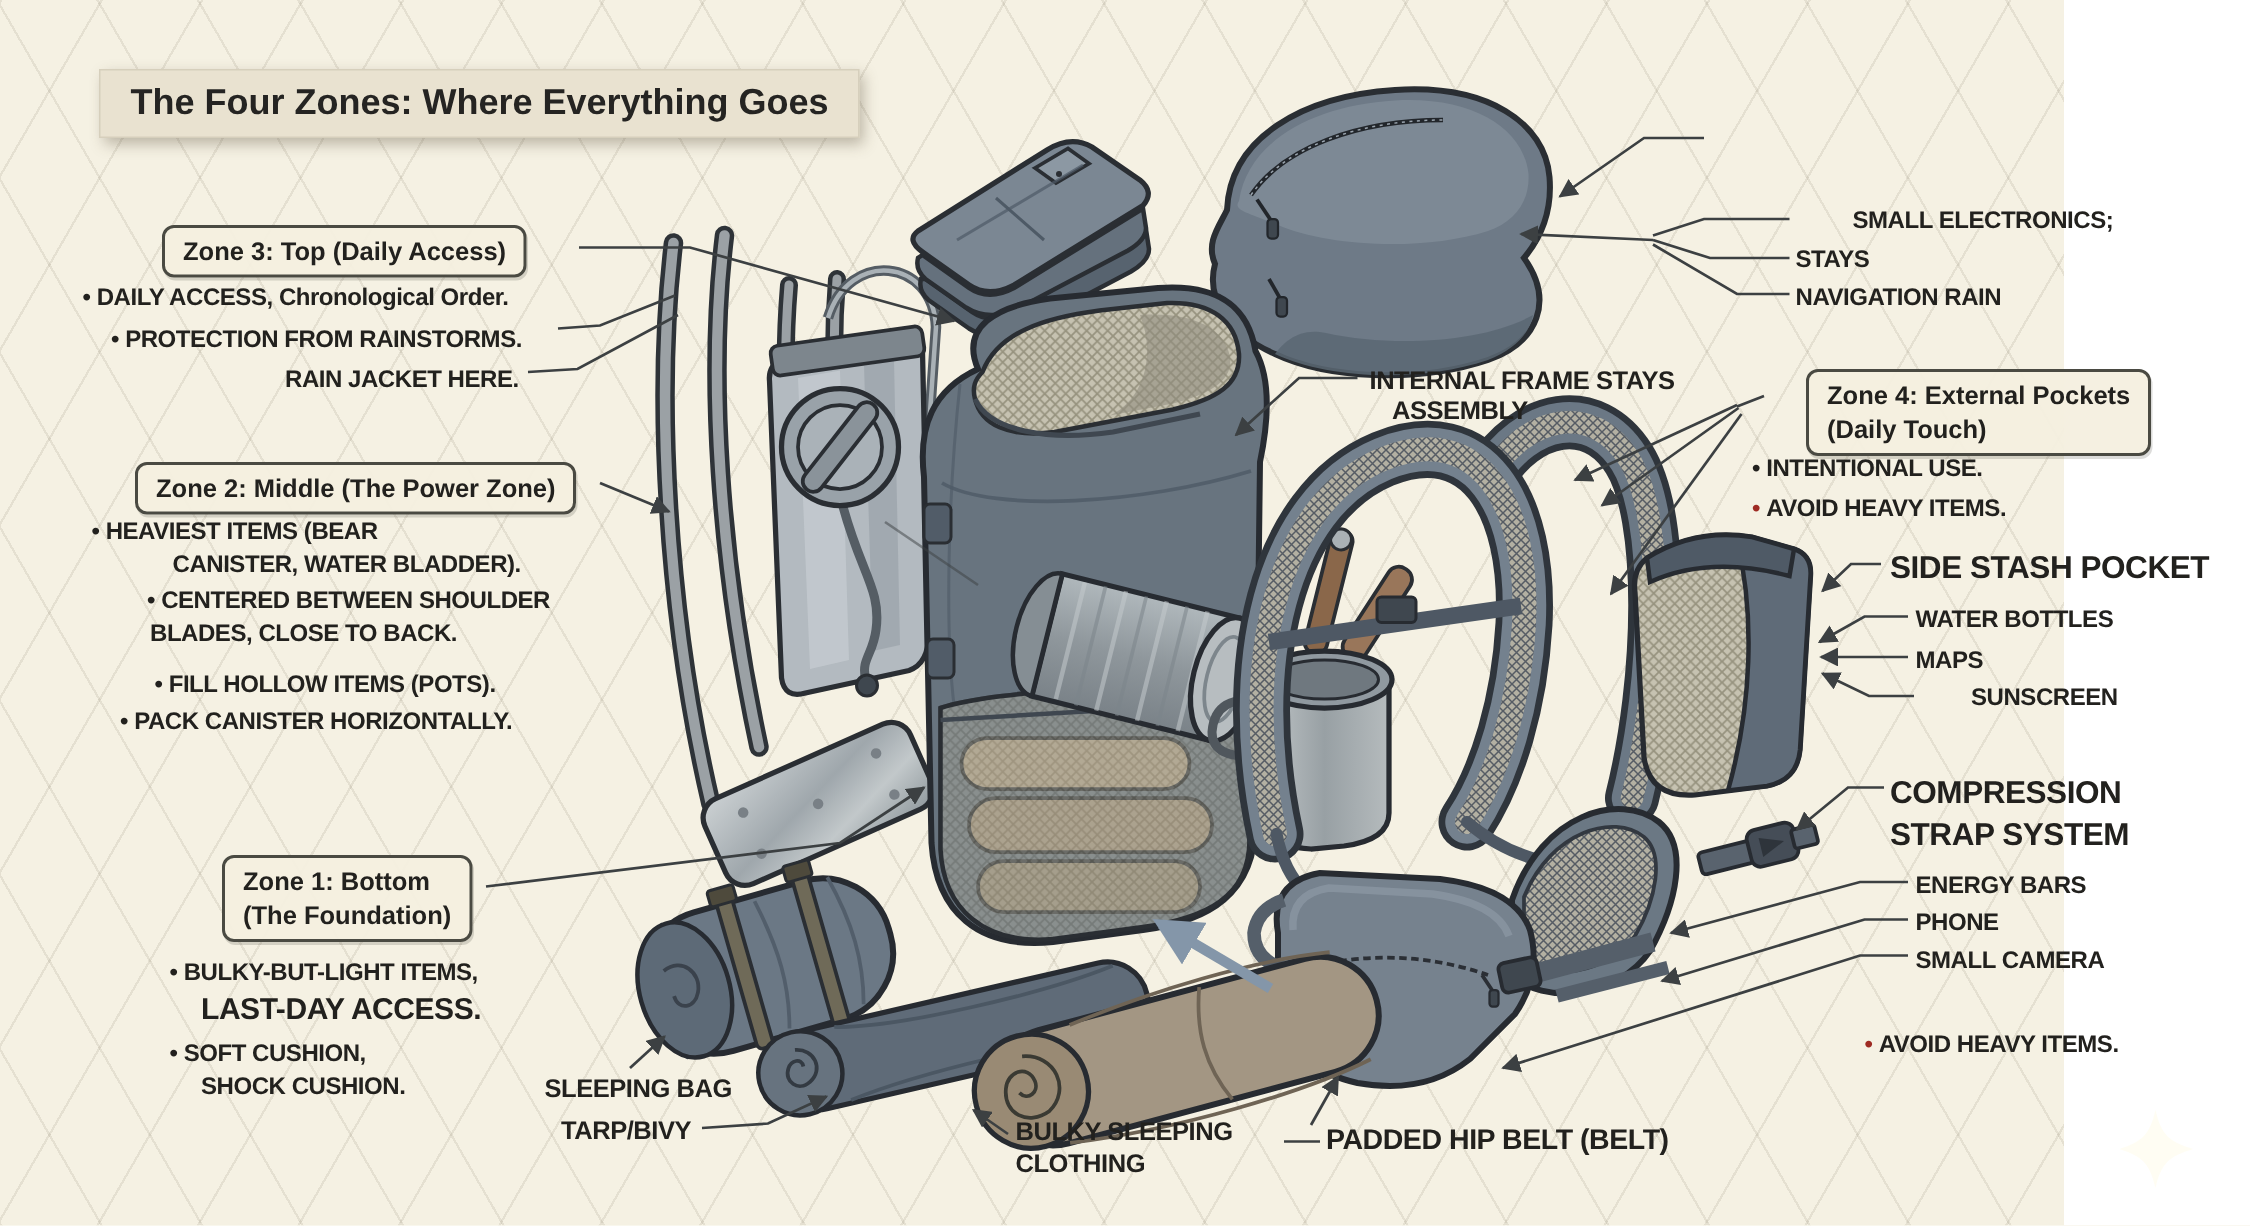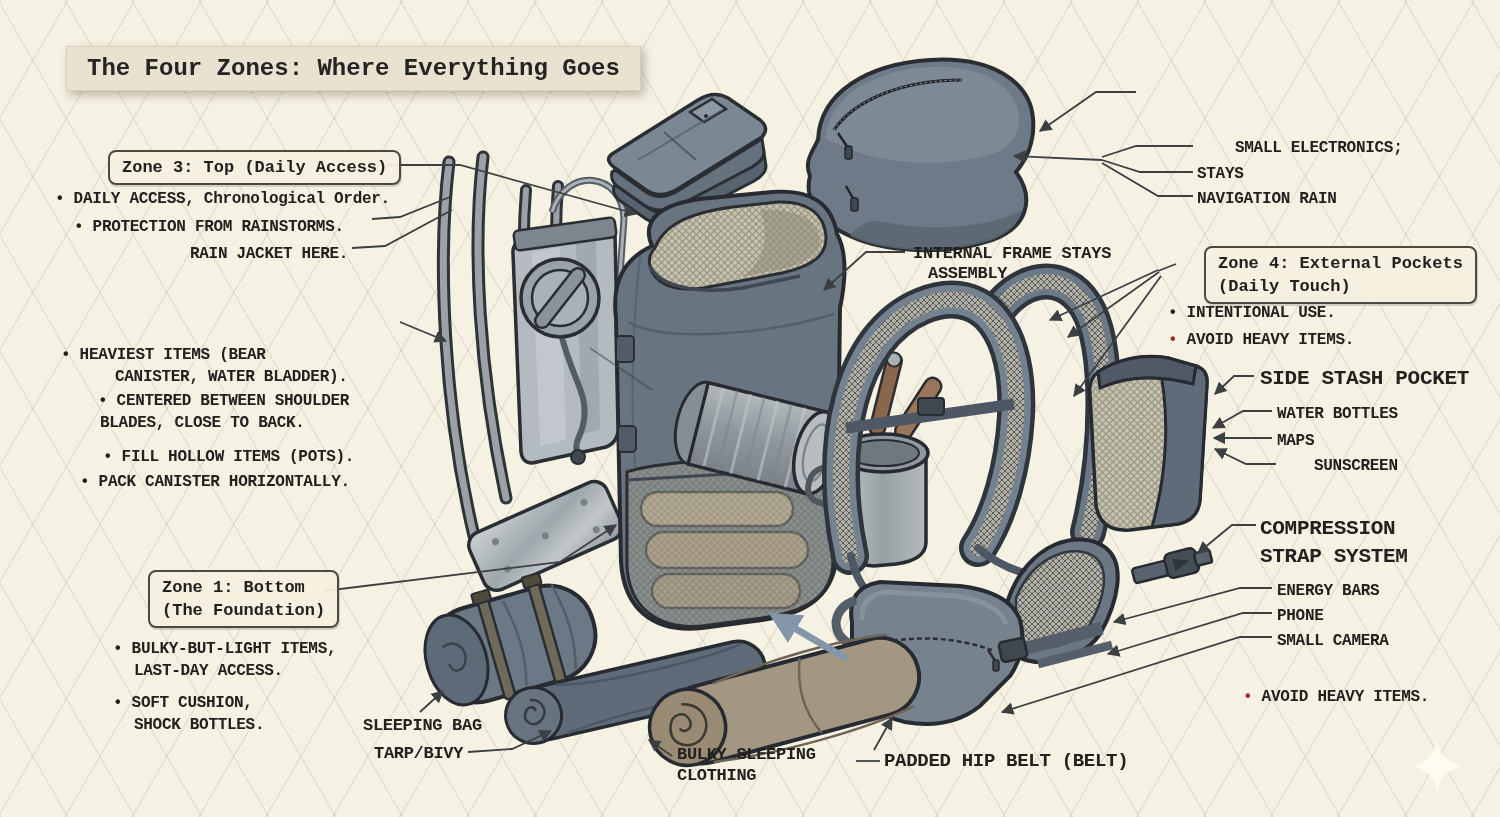--- a/index.html
+++ b/index.html
@@ -1,23 +1,23 @@
 <!DOCTYPE html>
 <html><head>
 <meta charset="utf-8">
 <style>
   html,body{margin:0;padding:0;}
   body{width:1500px;height:817px;overflow:hidden;}
   .canvas{
-    position:relative;width:1500px;height:817px;
+    position:relative;width:1376px;height:817px;
     background-color:#f5f1e3;
     background-image:
       repeating-linear-gradient(60deg,  rgba(110,100,78,.12) 0 1.5px, transparent 1.5px 58px),
       repeating-linear-gradient(120deg, rgba(110,100,78,.12) 0 1.5px, transparent 1.5px 58px);
-    font-family:Liberation Mono, monospace;
+    font-family:Liberation Sans, sans-serif;
     color:#22211e;
   }
   .art{position:absolute;left:0;top:0;}
   .lbl{position:absolute;white-space:nowrap;font-weight:bold;letter-spacing:-0.3px;}
   .plaque{
     position:absolute;left:66px;top:46px;
     background:#e9e2d0;border:1px solid #d6cfbc;
     padding:8px 20px;font-size:24px;font-weight:bold;
     box-shadow:3px 4px 9px rgba(80,70,50,.35);
     color:#252422;
@@ -288,35 +288,38 @@
     <span>The Four Zones: Where Everything Goes</span>
   </div>
 
   <div class="zonebox" style="left:80px;top:150px;">
     <span>Zone 3: Top (Daily Access)</span>
   </div>
   <div class="lbl bul" style="left:55px;top:190px;">DAILY ACCESS, Chronological Order.</div>
   <div class="lbl bul" style="left:74px;top:218px;">PROTECTION FROM RAINSTORMS.</div>
   <div class="lbl" style="left:190px;top:245px;font-size:16px;">RAIN JACKET HERE.</div>
 
+  <div class="zonebox" style="left:62px;top:308px;">
+    <span>Zone 2: Middle (The Power Zone)</span>
+  </div>
   <div class="lbl bul" style="left:61px;top:346px;text-align:right;">HEAVIEST ITEMS (BEAR</div>
   <div class="lbl" style="left:115px;top:368px;font-size:16px;">CANISTER, WATER BLADDER).</div>
   <div class="lbl bul" style="left:98px;top:392px;">CENTERED BETWEEN SHOULDER</div>
   <div class="lbl" style="left:100px;top:414px;font-size:16px;">BLADES, CLOSE TO BACK.</div>
   <div class="lbl bul" style="left:103px;top:448px;">FILL HOLLOW ITEMS (POTS).</div>
   <div class="lbl bul" style="left:80px;top:473px;">PACK CANISTER HORIZONTALLY.</div>
 
   <div class="zonebox" style="left:120px;top:570px;">
     <div>Zone 1: Bottom</div>
     <div>(The Foundation)</div>
   </div>
   <div class="lbl bul" style="left:113px;top:640px;">BULKY-BUT-LIGHT ITEMS,</div>
-  <div class="lbl" style="left:134px;top:662px;font-size:16px;">LAST-DAY ACCESS.</div>
+  <div class="lbl" style="left:134px;top:662px;font-size:20px;">LAST-DAY ACCESS.</div>
   <div class="lbl bul" style="left:113px;top:694px;">SOFT CUSHION,</div>
-  <div class="lbl" style="left:134px;top:716px;font-size:16px;">SHOCK BOTTLES.</div>
+  <div class="lbl" style="left:134px;top:716px;font-size:16px;">SHOCK CUSHION.</div>
 
   <div class="zonebox" style="left:1176px;top:246px;">
     <div>Zone 4: External Pockets</div>
     <div>(Daily Touch)</div>
   </div>
   <div class="lbl bul" style="left:1168px;top:304px;">INTENTIONAL USE.</div>
   <div class="lbl bul red" style="left:1168px;top:331px;">AVOID HEAVY ITEMS.</div>
 
   <div class="lbl mid" style="left:1197px;top:139px;margin-left:38px;">SMALL ELECTRONICS;</div>
   <div class="lbl mid" style="left:1197px;top:165px;">STAYS</div>

